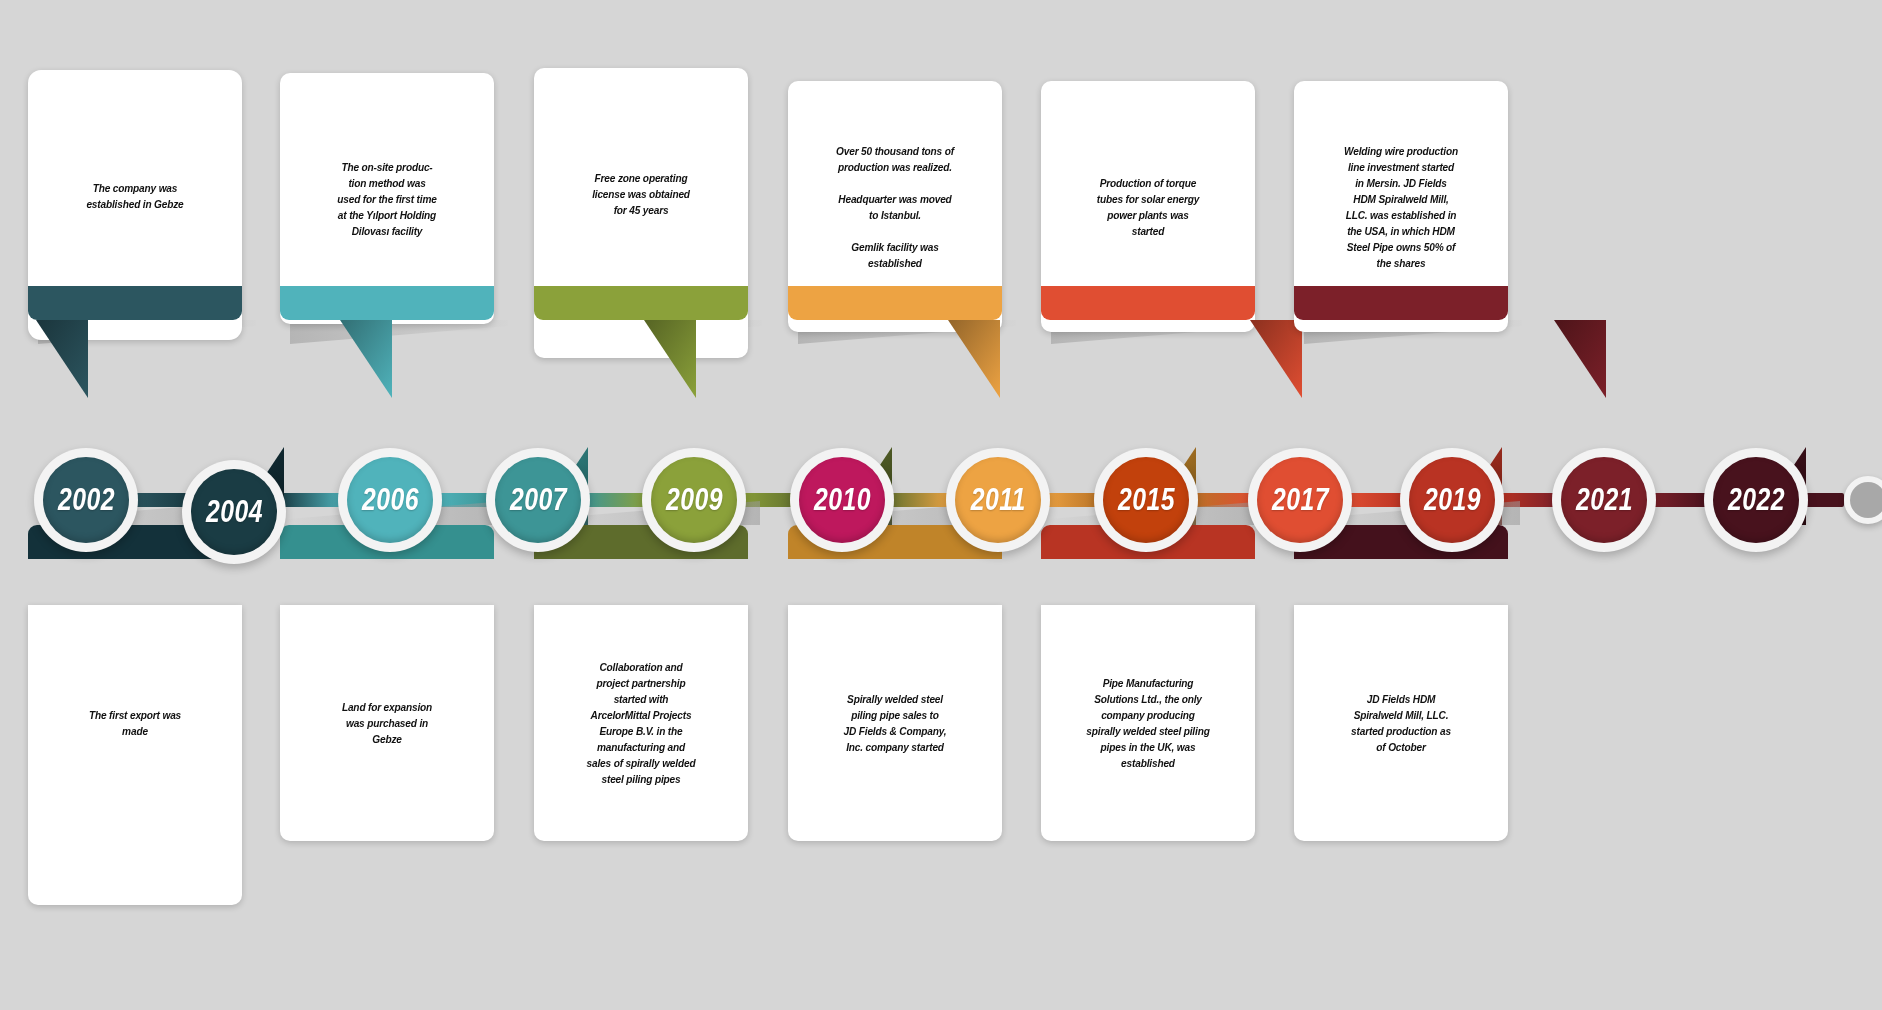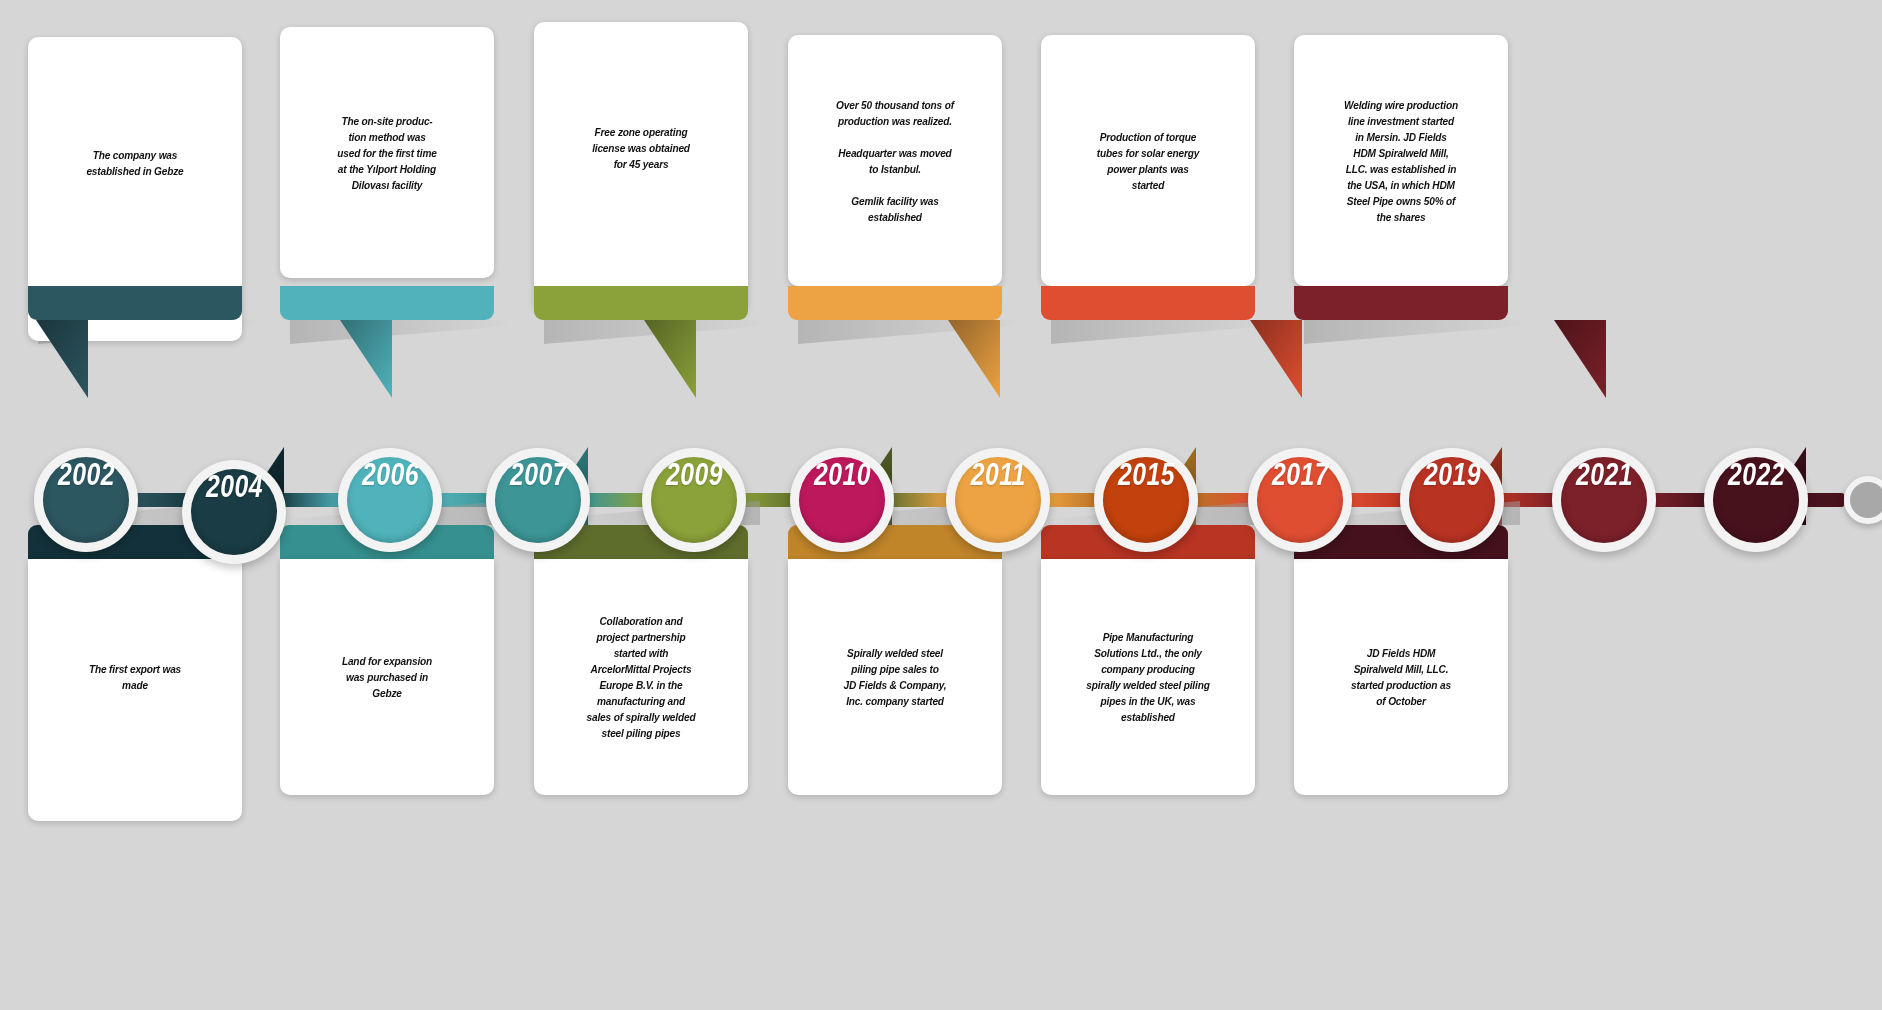--- a/index.html
+++ b/index.html
@@ -12,20 +12,21 @@
   }
   #stage{position:absolute;left:0;top:0;width:1882px;height:1010px;}
 
   
   .card{
     position:absolute;
     box-sizing:border-box;
     background:#ffffff;
     border-radius:10px;
     box-shadow:0 2px 6px rgba(0,0,0,0.18);
+    margin-top:46px;
   }
   .card-text{
     position:absolute;
     left:10px;right:10px;
     text-align:center;
     font-style:italic;
     font-weight:600;
     font-size:23.5px;
     line-height:34px;
     color:#111111;
@@ -54,21 +55,21 @@
   .rail{position:absolute;height:14px;border-radius:2px;}
   .node{
     position:absolute;
     border-radius:50%;
     background:#f3f3f3;
     box-shadow:0 4px 9px rgba(0,0,0,0.22);
     display:flex;align-items:center;justify-content:center;
   }
   .node-inner{
     border-radius:50%;
-    display:flex;justify-content:center;
+    display:flex;align-items:center;justify-content:center;
     box-shadow:inset 0 -3px 7px rgba(0,0,0,0.18);
   }
   .node-label{
     color:#ffffff;
     font-weight:bold;
     font-style:italic;
     font-size:31px;
     letter-spacing:0.5px;
     transform:scaleX(0.80);
     transform-origin:center center;
@@ -102,21 +103,21 @@
     <div class="rail" style="left: 1802px; width: 42px; top: 493px; background: rgb(72, 18, 29);"></div>
     <div class="wedge" style="left: 38px; top: 320px; width: 218px; height: 26px;"><svg width="218" height="26">
         <defs>
           <linearGradient id="wt0" x1="0" y1="0" x2="1" y2="0">
             <stop offset="0" stop-color="#9a9a9a" stop-opacity="0.55"></stop>
             <stop offset="1" stop-color="#9a9a9a" stop-opacity="0.02"></stop>
           </linearGradient>
         </defs>
         <polygon points="0,0 218,0 218,6 0,24" fill="url(#wt0)"></polygon>
       </svg></div>
-    <div class="card" style="left: 28px; top: 37px; width: 214px; height: 304px;">
+    <div class="card" style="left: 28px; top: 24px; width: 214px; height: 270px; border-radius: 13px;">
       <div class="card-text" style="top: 0px; height: 251px; display: flex; align-items: center; justify-content: center; flex-direction: column; font-size: 11.5px; line-height: 16px;">The company was
 established in Gebze</div>
     </div>
     <div class="bar" style="left: 28px; top: 286px; width: 214px; background: rgb(44, 86, 96);"></div>
     <div class="tail" style="left: 36px; top: 320px;">
       <svg width="52" height="78">
         <defs>
           <linearGradient id="tt0" x1="0" y1="0" x2="1" y2="1">
             <stop offset="0" stop-color="#1b353c"></stop>
             <stop offset="1" stop-color="#2c5660"></stop>
@@ -282,21 +283,21 @@
         <defs>
           <linearGradient id="tb1" x1="1" y1="1" x2="0" y2="0">
             <stop offset="0" stop-color="#0c1e24"></stop>
             <stop offset="1" stop-color="#13313a"></stop>
           </linearGradient>
         </defs>
         <polygon points="0,78 52,0 52,78" fill="url(#tb1)"></polygon>
       </svg>
     </div>
     <div class="bar bar-top" style="left: 28px; top: 525px; width: 214px; background: rgb(19, 49, 58);"></div>
-    <div class="card" style="left: 28px; top: 559px; width: 214px; height: 262px; border-radius: 0px 0px 10px 10px;">
+    <div class="card" style="left: 28px; top: 559px; width: 214px; height: 300px; border-radius: 0px 0px 10px 10px;">
       <div class="card-text" style="top: 0px; height: 236px; display: flex; align-items: center; justify-content: center; flex-direction: column; font-size: 11.5px; line-height: 16px;">The first export was
 made</div>
     </div>
     <div class="wedge" style="left: 288px; top: 499px; width: 218px; height: 26px;"><svg width="218" height="26">
         <defs>
           <linearGradient id="wb3" x1="1" y1="0" x2="0" y2="0">
             <stop offset="0" stop-color="#9a9a9a" stop-opacity="0.55"></stop>
             <stop offset="1" stop-color="#9a9a9a" stop-opacity="0.02"></stop>
           </linearGradient>
         </defs>

